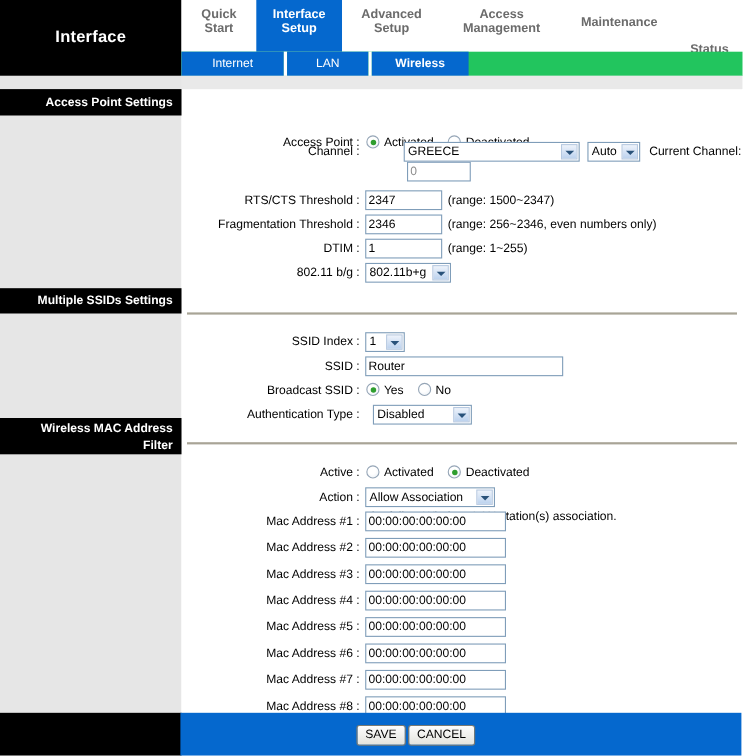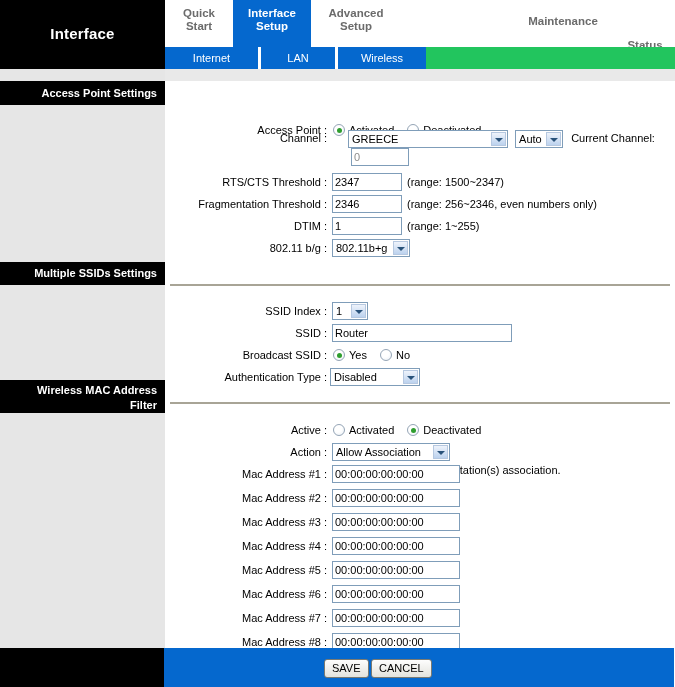--- a/index.html
+++ b/index.html
@@ -289,35 +289,39 @@
       <span>Start</span>
     </div>
     <div class="mainnav-item active" id="mn1" style="left: 68px; width: 78px;">
       <span>Interface</span>
       <span>Setup</span>
     </div>
     <div class="mainnav-item" id="mn2" style="left: 146px; width: 90px;">
       <span>Advanced</span>
       <span>Setup</span>
     </div>
+    <div class="mainnav-item" id="mn3" style="left: 236px; width: 110px;">
+      <span>Access</span>
+      <span>Management</span>
+    </div>
     <div class="mainnav-item" id="mn4" style="left: 346px; width: 104px; padding-top: 15px;">
       <span>Maintenance</span>
     </div>
     <div class="mainnav-item" id="mn5" style="left: 450px; width: 60px; padding-top: 3px; margin-top: 36px;">
       <span>Status</span>
     </div>
   </div>
 </div>
 
 <div class="subnav">
   <div class="subnav-item" style="left:0px;width:93px;">Internet</div>
   <div class="subnav-sep" style="left:93px;"></div>
   <div class="subnav-item" style="left:96px;width:74px;">LAN</div>
   <div class="subnav-sep" style="left:170px;"></div>
-  <div class="subnav-item" style="left:173px;width:88px;">Wireless</div>
+  <div class="subnav-item" style="left:173px;width:88px;font-weight:bold;">Wireless</div>
 </div>
 
 <div class="body-area">
   <div class="sidebar-col"></div>
   <div class="content-col"></div>
   <div class="gap-row"></div>
   <div class="gap-row-white"></div>
 
   <div class="sec-head" style="top:12px;height:24px;line-height:18px;">Access Point Settings</div>
 
@@ -328,21 +332,21 @@
         <span class="rdo on"></span><span class="rdo-lbl">Activated</span>
       </span>
       <span class="radio-wrap">
         <span class="rdo"></span><span class="rdo-lbl">Deactivated</span>
       </span>
     </div>
   </div>
 
   <div class="row" style="left:165px; top:60px;">
     <div class="lbl">Channel :</div>
-    <div class="fld" style="left:155px;padding-left:28px;">
+    <div class="fld" style="left:174px;padding-left:28px;">
       <span class="sel" style="width:160px;">
         <span class="val">GREECE</span>
         <span class="arw"></span>
       </span>
       <span class="sel" style="width:48px;margin-left:4px;">
         <span class="val">Auto</span>
         <span class="arw"></span>
       </span>
       <span class="hint" style="margin-left:5px;text-align:center;">Current Channel:</span>
       <input class="txt dis" style="width: 58px; margin-left: 3px; vertical-align: middle;" readonly="" value="0">
@@ -403,21 +407,21 @@
         <span class="rdo on"></span><span class="rdo-lbl">Yes</span>
       </span>
       <span class="radio-wrap">
         <span class="rdo"></span><span class="rdo-lbl">No</span>
       </span>
     </div>
   </div>
 
   <div class="row" style="left:165px; top:299px;">
     <div class="lbl">Authentication Type :</div>
-    <div class="fld" style="left:165px;">
+    <div class="fld" style="left:174px;">
       <span class="sel" style="width:90px;">
         <span class="val">Disabled</span>
         <span class="arw"></span>
       </span>
     </div>
   </div>
 
   <div class="sec-head" style="top:311px;height:33px;line-height:15px;padding-top:3px;">
     <span>Wireless MAC Address</span><br>
     <span>Filter</span>

